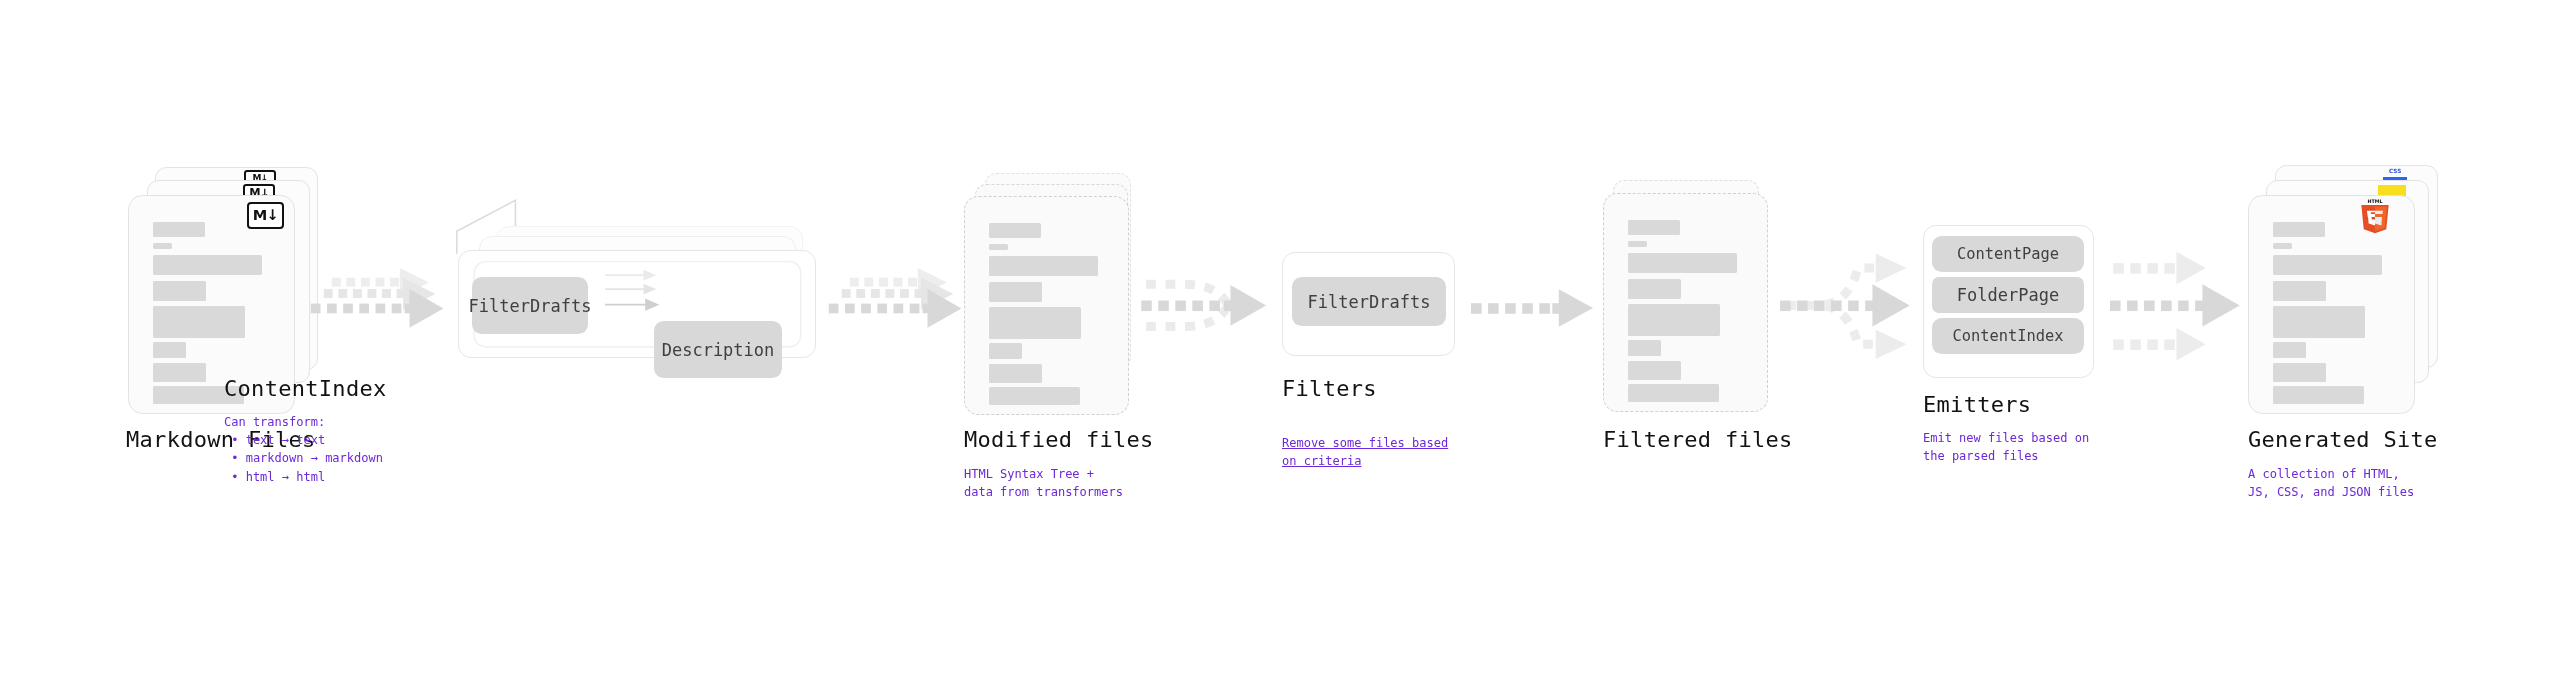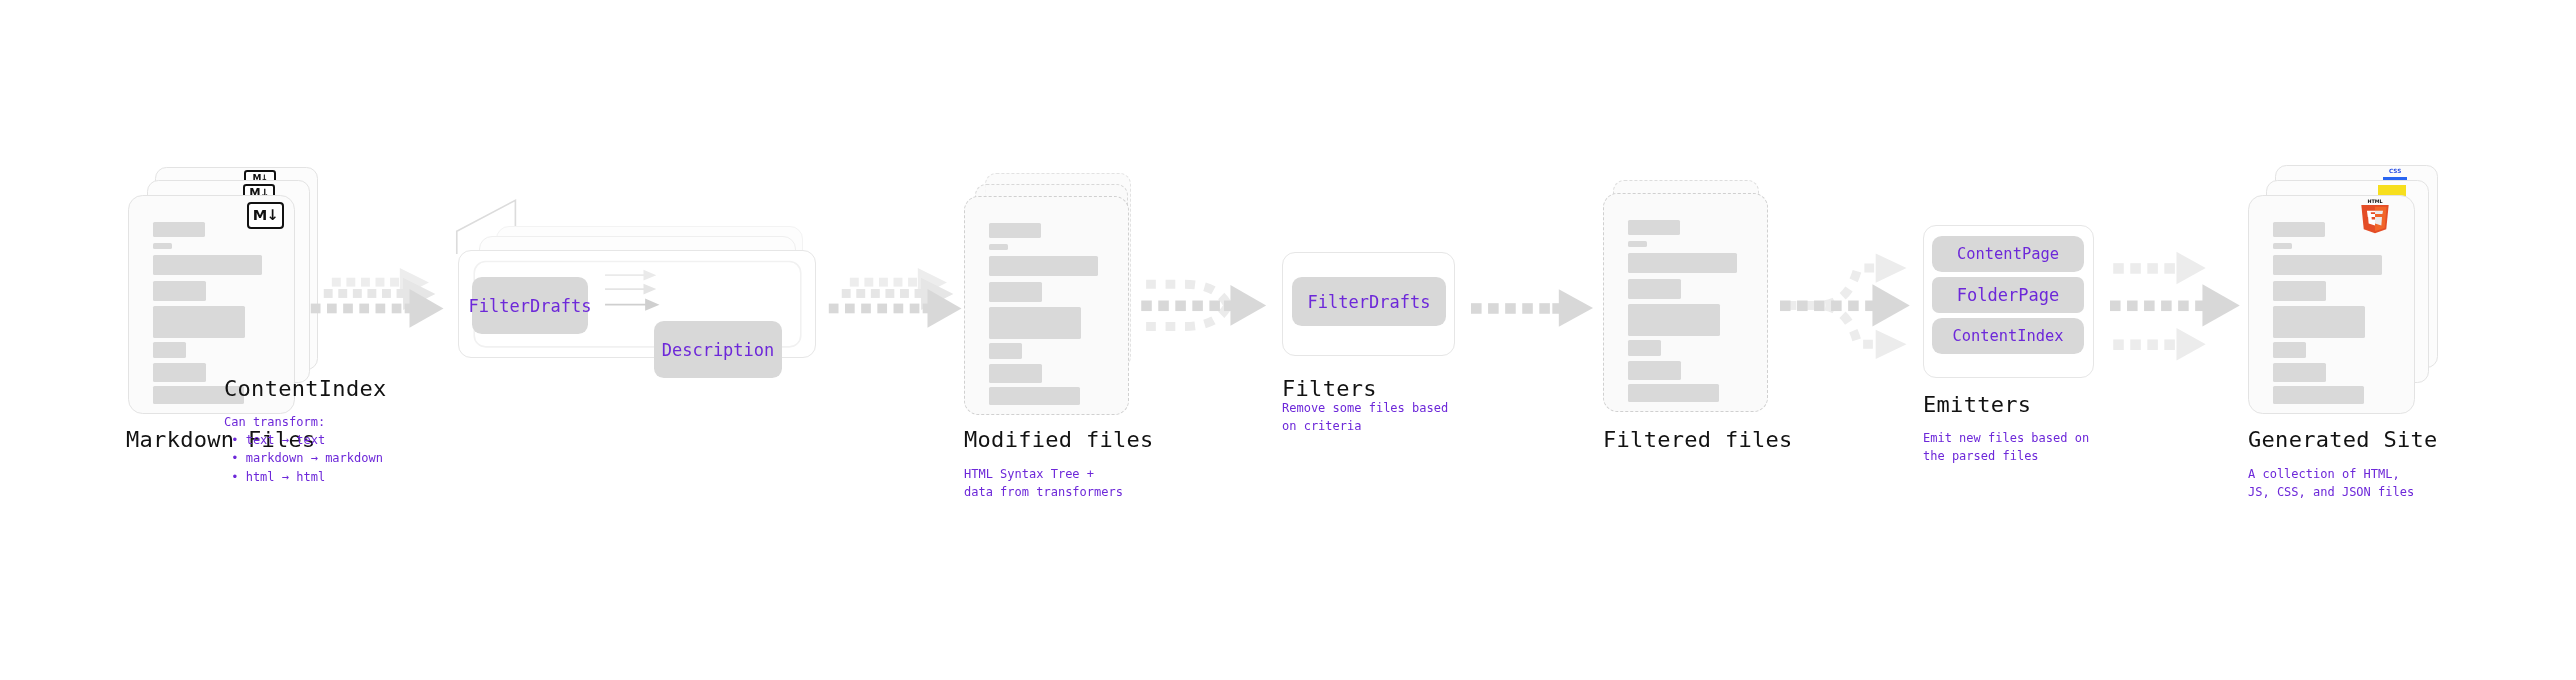--- a/index.html
+++ b/index.html
@@ -87,21 +87,21 @@
   .procbox.stack3 { background:#fdfdfd; border-color:#f3f3f3; }
 
   .chip {
     position: absolute;
     background: #d8d8d8;
     border-radius: 9.8px;
     display: flex;
     align-items: center;
     justify-content: center;
     font-size: 17px;
-    color: #6d28d9;
+    color: #404040;
     box-sizing: border-box;
     white-space: nowrap;
   }
   .chip.g2 { background: #e4e4e4; color: transparent; }
   .chip.g3 { background: #eeeeee; color: transparent; }
 
   
   .title {
     position: absolute;
     font-size: 22px;
@@ -304,21 +304,21 @@
         <polygon points="114,33 158,58 114,83"></polygon>
       </g>
     </svg>
   </div>
 
   <div class="abs" style="left:0;top:0;">
     <div class="procbox" style="left:1282px;top:252px;width:173px;height:104px;"></div>
     <div class="chip" style="left:1292px;top:277px;width:154px;height:49px;">FilterDrafts</div>
 
     <div class="title" style="left:1282px;top:376px;">Filters</div>
-    <div class="subtitle" style="left:1282px;top:399px;">Remove some files based
+    <div class="subtitle" style="left:1282px;top:434px;text-decoration:underline;">Remove some files based
 on criteria</div>
   </div>
 
   <div class="arrowwrap" style="left:1471px;top:286px;">
     <svg width="122" height="49" viewBox="0 0 150 60">
       <g fill="#d8d8d8">
         <rect x="0" y="21" width="13" height="13"></rect>
           <rect x="21" y="21" width="13" height="13"></rect>
         <rect x="42" y="21" width="13" height="13"></rect>
           <rect x="63" y="21" width="13" height="13"></rect>

